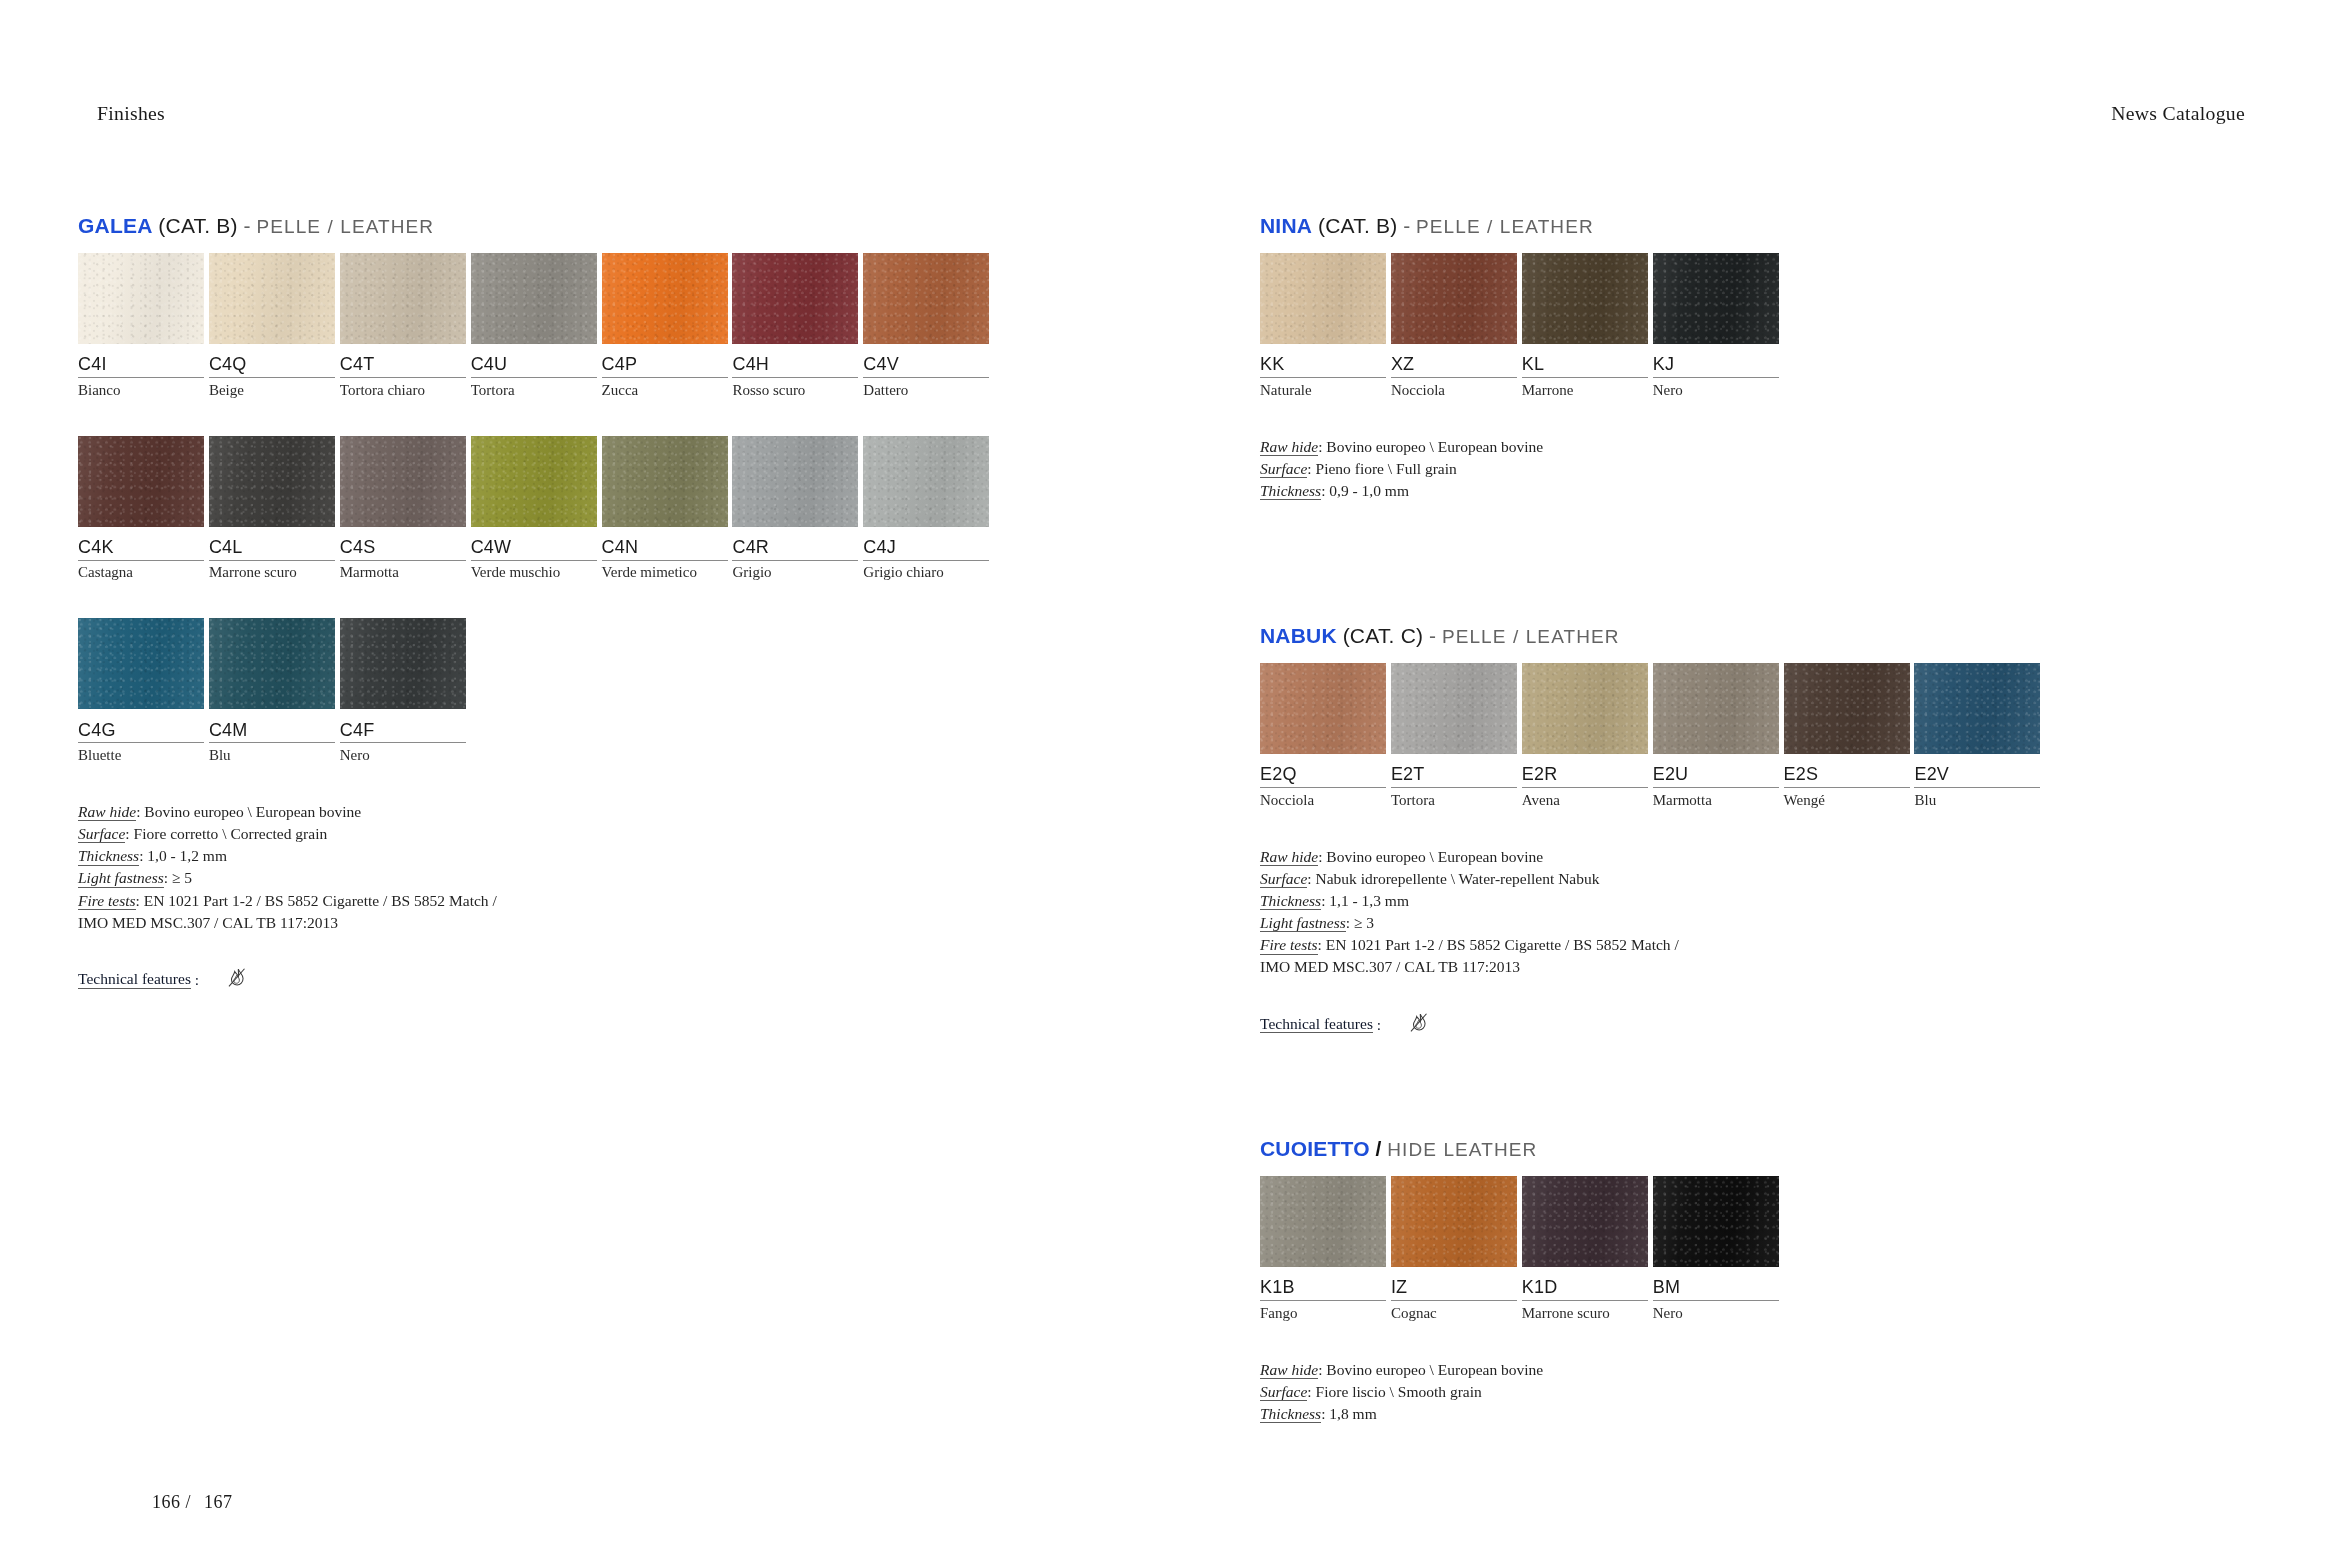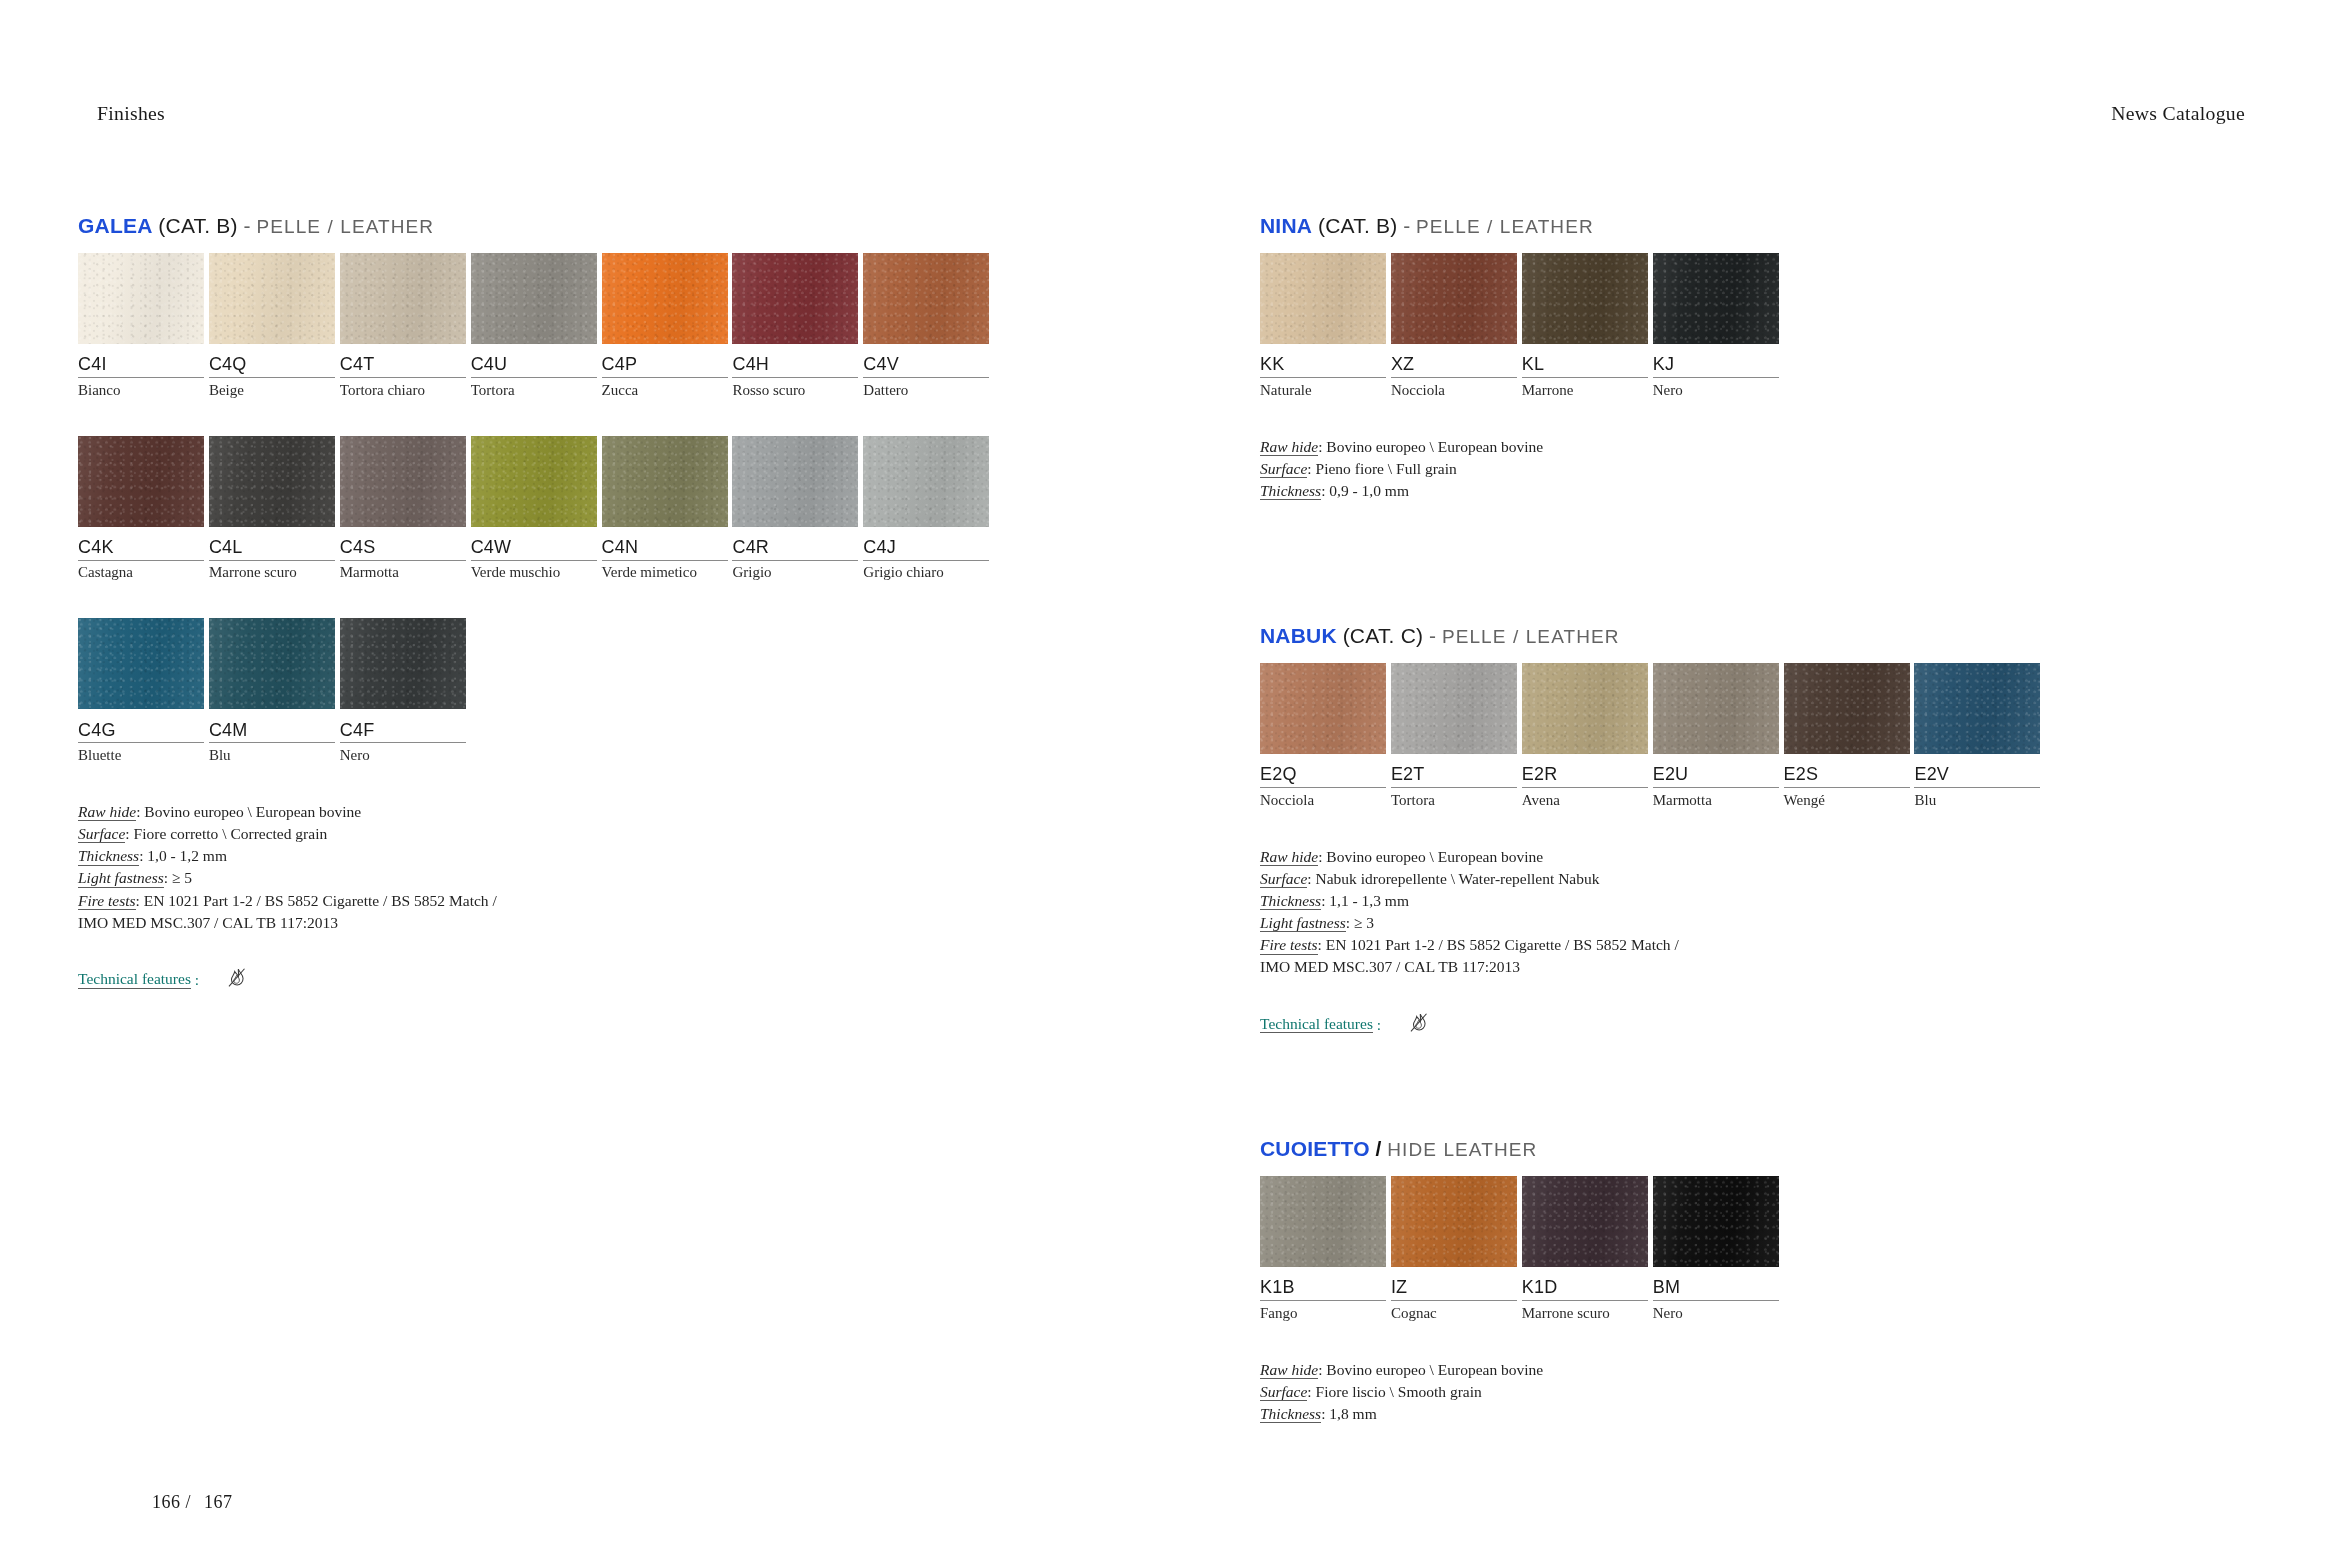--- a/index.html
+++ b/index.html
@@ -150,21 +150,21 @@
     font-style: italic;
   }
   .spec-cont { white-space: nowrap; }
 
   
   .techfeat {
     display: flex;
     align-items: center;
     font-family: "Liberation Serif", serif;
     font-size: 15.5px;
-    color: #0f766e;
+    color: #0f172a;
   }
   .techfeat .tf-label {
     border-bottom: 0.9px solid #5c5c5c;
     line-height: 1.05;
   }
   .techfeat .tf-colon { padding-left: 3.7px; }
   .techfeat .tf-icon { margin-left: 20.6px; display: block; }
 
   
   .folio {

